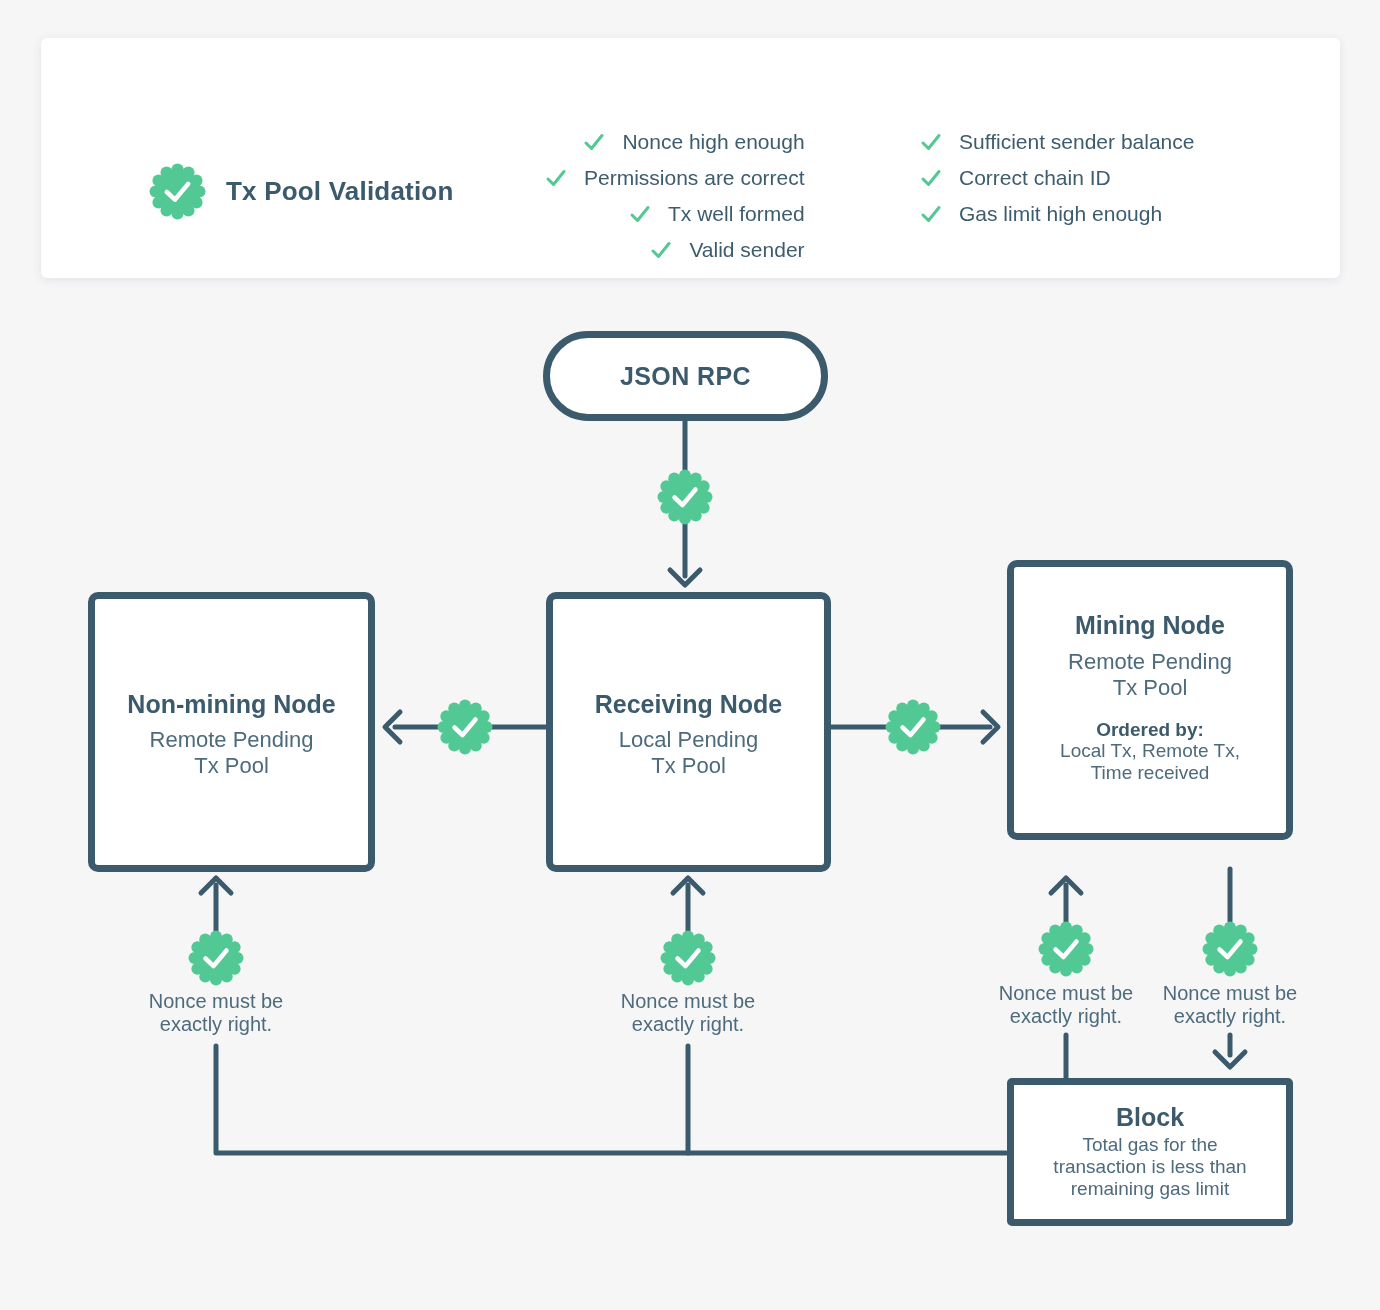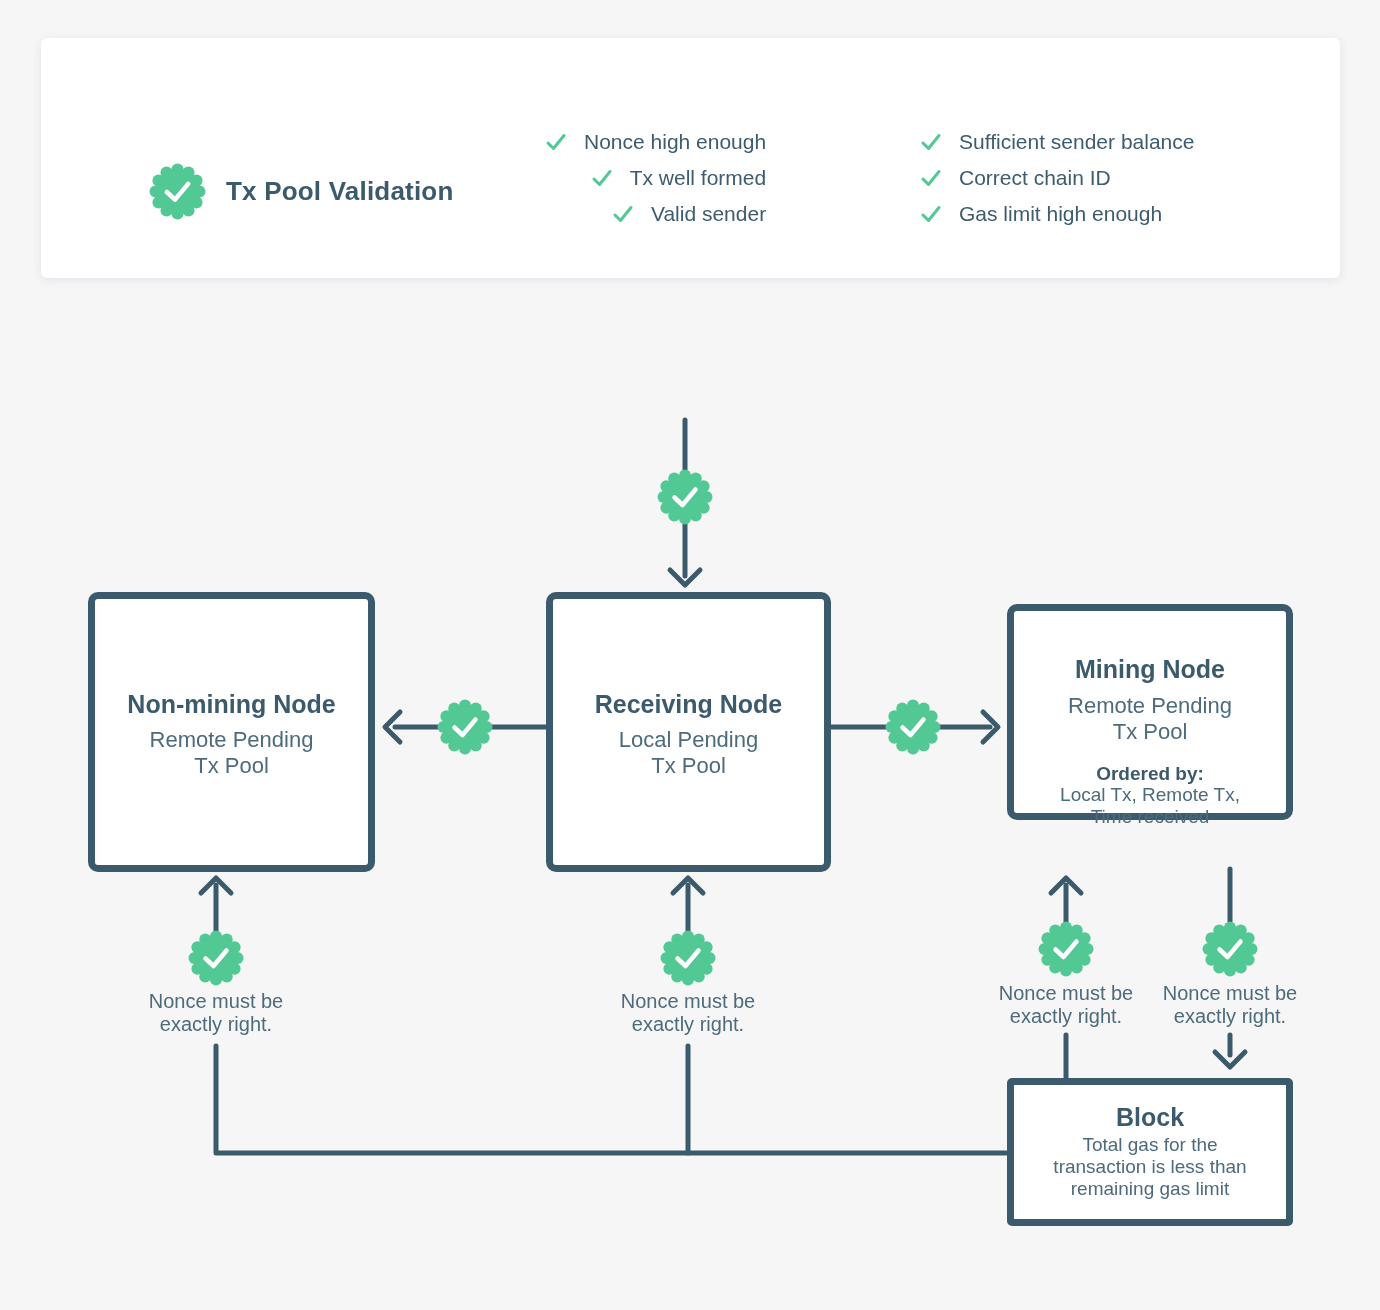--- a/index.html
+++ b/index.html
@@ -45,21 +45,21 @@
     border:7px solid #3b5a6c;border-radius:45px;
     display:flex;align-items:center;justify-content:center;
   }
   .pill-label{font-size:25px;font-weight:bold;color:#3b5a6c;letter-spacing:.4px;}
   .node{
     position:absolute;box-sizing:border-box;background:#ffffff;
     border:7px solid #3b5a6c;border-radius:10px;
   }
   .node-a{left:88px;top:592px;width:287px;height:280px;}
   .node-b{left:546px;top:592px;width:285px;height:280px;}
-  .node-c{left:1007px;top:604px;width:286px;height:216px;}
+  .node-c{left:1007px;top:560px;width:286px;height:280px;}
   .node-block{left:1007px;top:1078px;width:286px;height:148px;border-radius:5px;}
   .node .abs{position:absolute;left:0;right:0;text-align:center;}
   .node-title{font-size:25px;font-weight:bold;color:#3b5a6c;line-height:30px;}
   .node-sub{font-size:22px;color:#4d6b7c;line-height:26px;}
   .small-bold{font-size:19px;font-weight:bold;color:#3b5a6c;line-height:22px;}
   .small{font-size:19px;color:#4d6b7c;line-height:22px;}
   .multiline{white-space:pre-line;}
   
   .note{
     position:absolute;width:220px;text-align:center;
@@ -98,20 +98,26 @@
       <div class="check-row">
         <span class="tick"><svg viewBox="0 0 24 24" width="100%" height="100%">
               <polyline points="4,13 9.5,18.5 20,5.5" fill="none" stroke="#52c894" stroke-width="3" stroke-linecap="round" stroke-linejoin="round"></polyline>
             </svg></span>
         <span class="check-label">Nonce high enough</span>
       </div>
       <div class="check-row">
         <span class="tick"><svg viewBox="0 0 24 24" width="100%" height="100%">
               <polyline points="4,13 9.5,18.5 20,5.5" fill="none" stroke="#52c894" stroke-width="3" stroke-linecap="round" stroke-linejoin="round"></polyline>
             </svg></span>
+        <span class="check-label">Permissions are correct</span>
+      </div>
+      <div class="check-row">
+        <span class="tick"><svg viewBox="0 0 24 24" width="100%" height="100%">
+              <polyline points="4,13 9.5,18.5 20,5.5" fill="none" stroke="#52c894" stroke-width="3" stroke-linecap="round" stroke-linejoin="round"></polyline>
+            </svg></span>
         <span class="check-label">Tx well formed</span>
       </div>
       <div class="check-row">
         <span class="tick"><svg viewBox="0 0 24 24" width="100%" height="100%">
               <polyline points="4,13 9.5,18.5 20,5.5" fill="none" stroke="#52c894" stroke-width="3" stroke-linecap="round" stroke-linejoin="round"></polyline>
             </svg></span>
         <span class="check-label">Valid sender</span>
       </div>
     </div>
 
@@ -169,20 +175,23 @@
       <path d="M1215 1052 L1230 1067 L1245 1052"></path>
     </g>
     <g>
       <path d="M216 1046 L216 1153 L1006 1153"></path>
     </g>
     <g>
       <path d="M688 1046 V 1153"></path>
     </g>
   </svg>
 
+  <div class="pill">
+    <span class="pill-label">JSON RPC</span>
+  </div>
 
   <span class="seal" style="left:657px;top:469px;">
       <svg viewBox="0 0 56 56" width="100%" height="100%">
         <g fill="#52c894">
           <circle cx="49.50" cy="28.00" r="6"></circle>
           <circle cx="46.62" cy="38.75" r="6"></circle>
           <circle cx="38.75" cy="46.62" r="6"></circle>
           <circle cx="28.00" cy="49.50" r="6"></circle>
           <circle cx="17.25" cy="46.62" r="6"></circle>
           <circle cx="9.38" cy="38.75" r="6"></circle>

